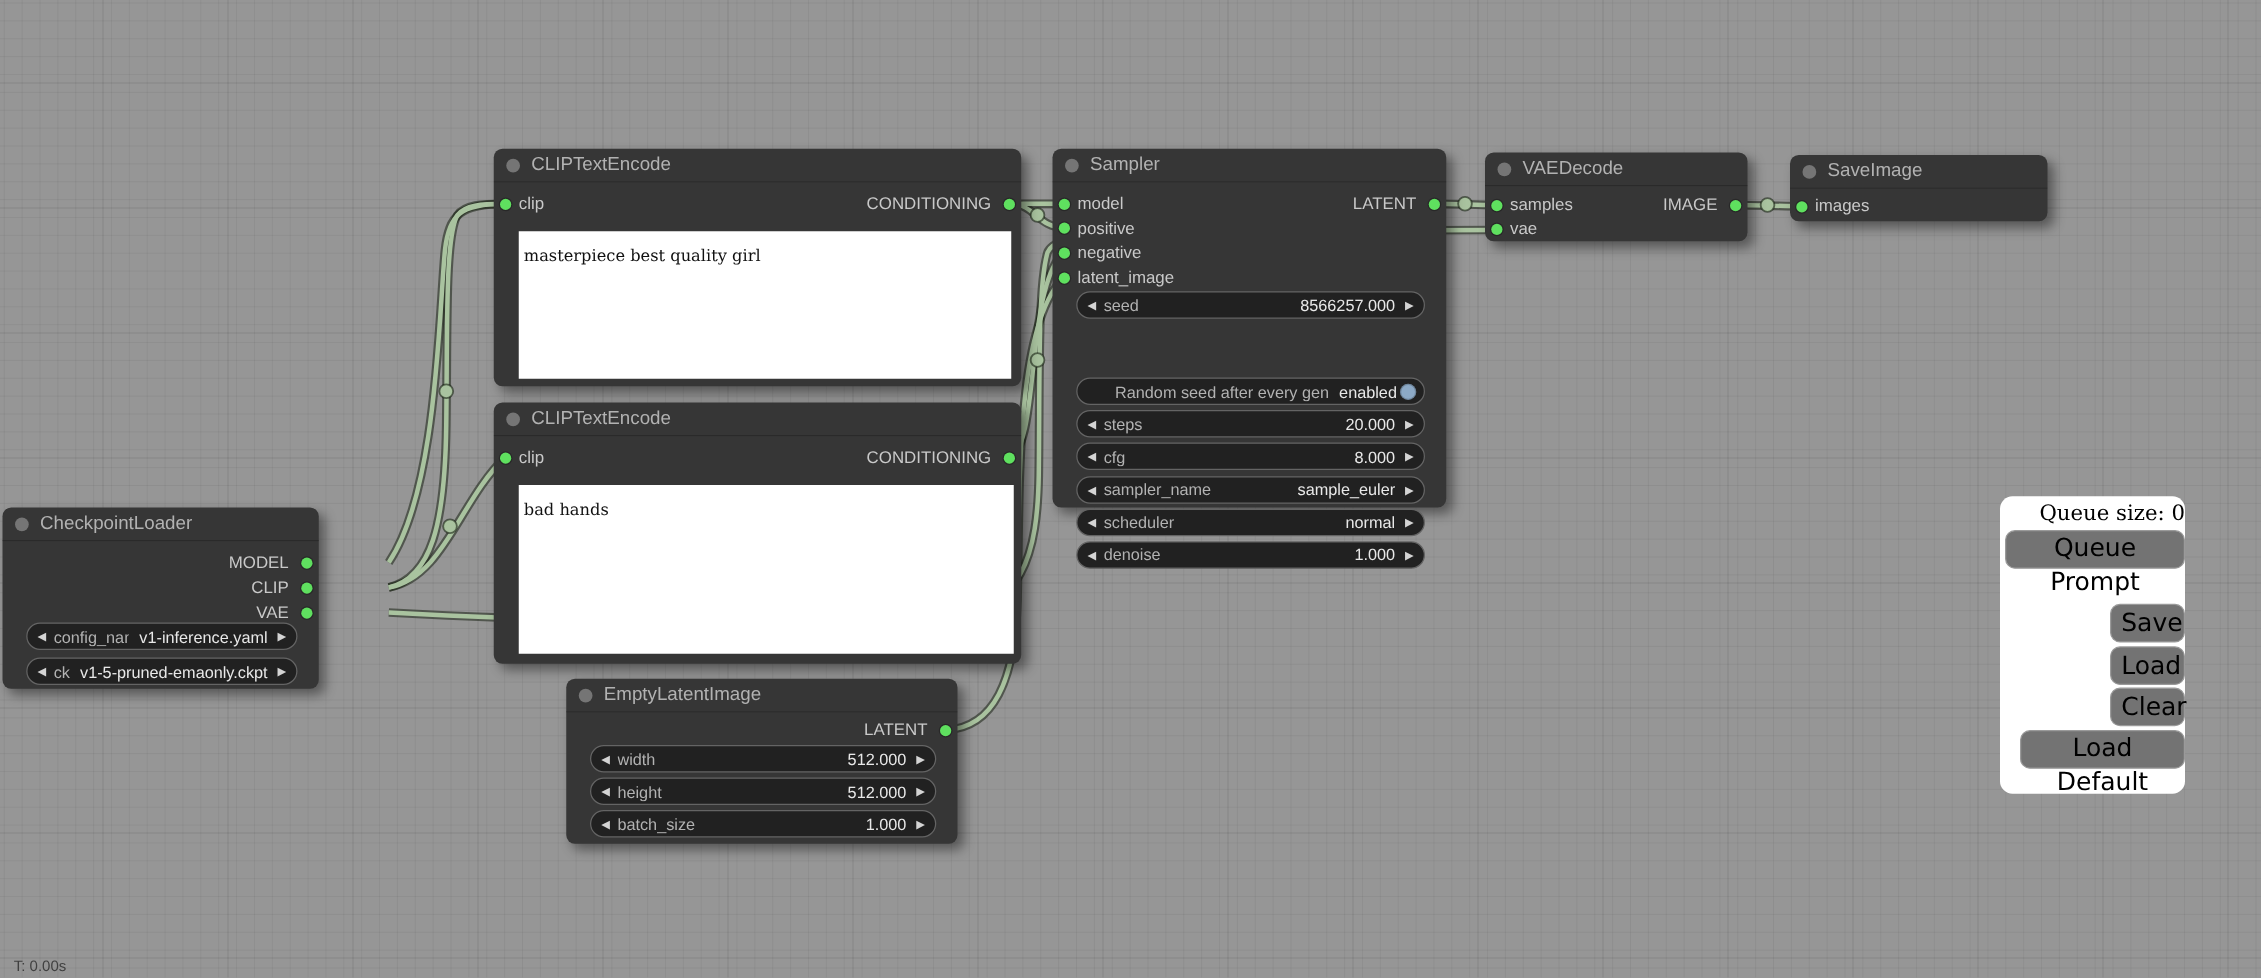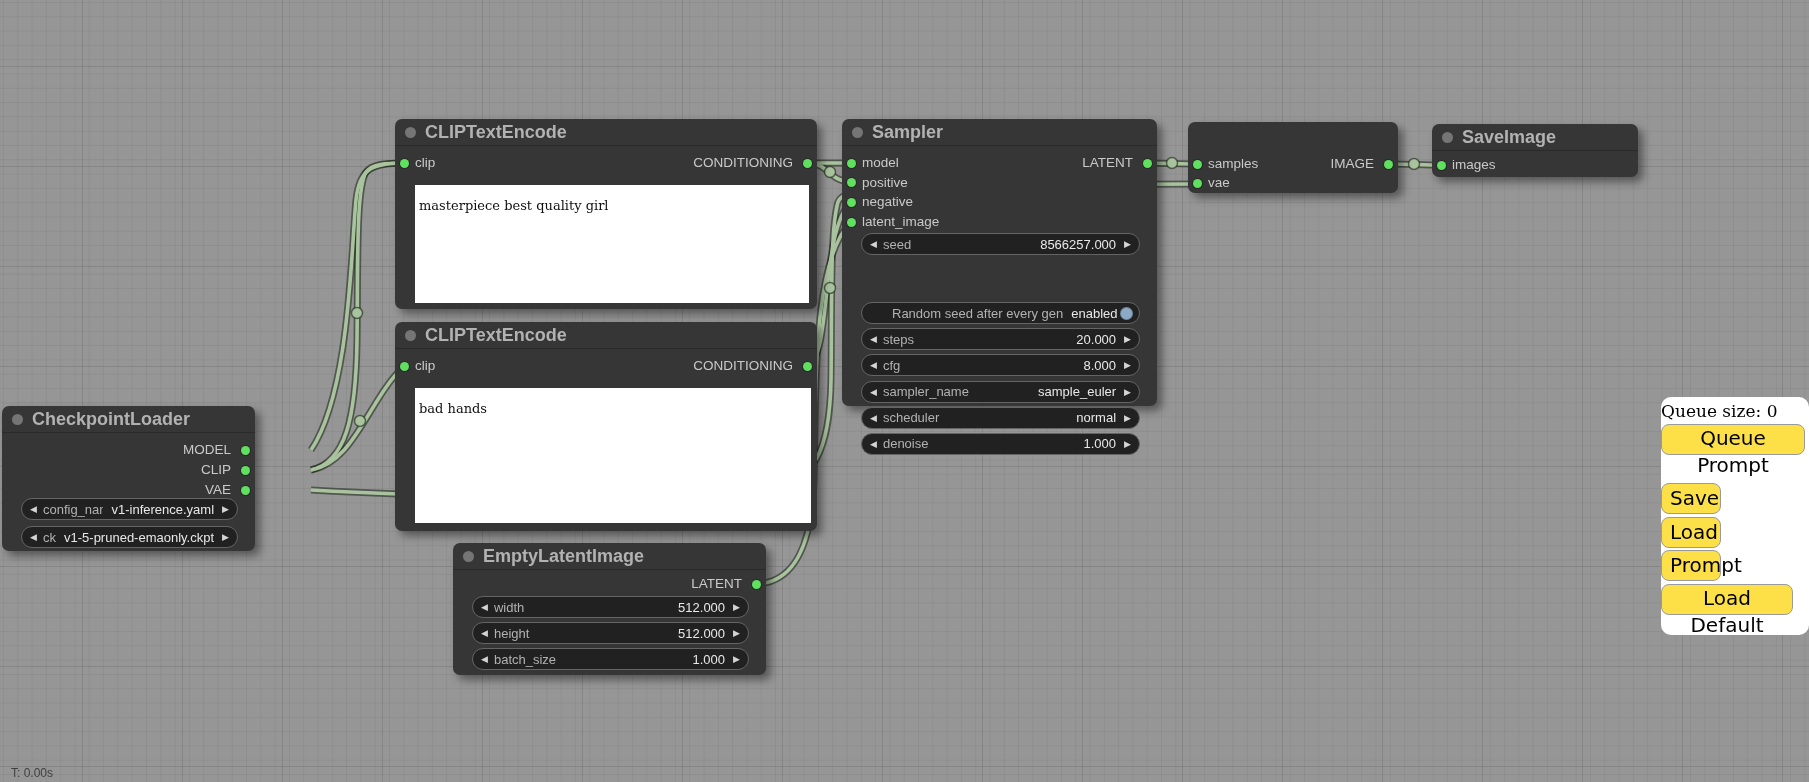--- a/index.html
+++ b/index.html
@@ -26,21 +26,21 @@
   }
   .node-header{
     position:relative;height:26px;line-height:26px;
     border-bottom:1px solid #2a2a2a;border-radius:7px 7px 0 0;
   }
   .collapse-dot{
     position:absolute;left:10px;top:8px;width:11px;height:11px;border-radius:50%;
     background:#757575;
   }
   .node-title{
-    position:absolute;left:30px;top:0;font-size:18px;color:#b2b2b2;white-space:nowrap;font-weight:bold;
+    position:absolute;left:30px;top:0;font-size:15px;color:#b2b2b2;white-space:nowrap;
   }
   .slot{position:absolute;height:18px;line-height:18px;font-size:13.5px;color:#c9c9c9;}
   .slot.in{left:0;padding-left:20px;}
   .slot.out{right:0;padding-right:24px;text-align:right;}
   .port{
     position:absolute;top:4.5px;width:9px;height:9px;border-radius:50%;
     background:#5fe05f;box-shadow:0 0 0 1px rgba(0,0,0,.25);
   }
   .slot.in .port{left:5px;}
   .slot.out .port{right:5px;}
@@ -60,29 +60,29 @@
     width:13px;height:13px;border-radius:50%;background:#8ca9c6;flex:0 0 auto;
     box-shadow:inset 0 0 0 1px rgba(0,0,0,.2);
   }
   .prompt-text{
     position:absolute;background:#ffffff;border:none;resize:none;outline:none;
     font-family:"DejaVu Serif",serif;font-size:13px;color:#111;padding:13px 4px;
     box-sizing:border-box;
   }
 
   #sidebar{
-    position:absolute;z-index:3;left:1661px;top:397px;width:148px;height:238px;
-    background:#ffffff;display:flex;flex-direction:column;align-items:flex-start;border-radius:10px;
+    position:absolute;z-index:3;left:1600px;top:397px;width:148px;height:238px;
+    background:#ffffff;display:flex;flex-direction:column;align-items:flex-end;border-radius:10px;
   }
   .queue-size{
     font-family:"DejaVu Serif",serif;font-size:17px;color:#000;margin-top:4px;
   }
   .ui-btn{
     font-family:"DejaVu Sans","Liberation Sans",sans-serif;font-size:20px;color:#000;
-    background:#fde047;border:1px solid #9a9a9a;border-radius:8px;
+    background:#737373;border:1px solid #9a9a9a;border-radius:8px;
     height:31px;box-sizing:border-box;padding:0 8px;line-height:27px;text-align:center;
   }
   #queue-prompt-btn{width:144px;margin-top:3px;}
   #save-btn,#load-btn,#clear-btn{width:60px;margin-top:2.5px;}
   #save-btn{margin-top:28px;}
   #load-default-btn{width:132px;margin-top:2.5px;}
 
   #status-text{
     position:absolute;z-index:0;left:11px;top:766px;font-size:12px;color:#404040;
   }
@@ -257,33 +257,37 @@
     <div class="widget">
       <span class="arr">◀</span>
       <span class="wlabel">denoise</span>
       <span class="wvalue">1.000</span>
       <span class="arr">▶</span>
     </div>
   </div>
 </div>
 
 <div class="node" style="left:1188px;top:122px;width:210px;height:71px;">
+  <div class="node-header">
+    <span class="collapse-dot"></span>
+    <span class="node-title">VAEDecode</span>
+  </div>
   <div class="slot in" style="top:33px;left:0;"><span class="port"></span><span>samples</span></div>
   <div class="slot in" style="top:52px;left:0;"><span class="port"></span><span>vae</span></div>
   <div class="slot out" style="top:33px;right:0;"><span>IMAGE</span><span class="port"></span></div>
 </div>
 
 <div class="node" style="left:1432px;top:124px;width:206px;height:53px;">
   <div class="node-header">
     <span class="collapse-dot"></span>
     <span class="node-title">SaveImage</span>
   </div>
   <div class="slot in" style="top:32px;left:0;"><span class="port"></span><span>images</span></div>
 </div>
 
 <div id="sidebar">
   <div class="queue-size">Queue size: 0</div>
   <button class="ui-btn" id="queue-prompt-btn">Queue Prompt</button>
   <button class="ui-btn" id="save-btn">Save</button>
   <button class="ui-btn" id="load-btn">Load</button>
-  <button class="ui-btn" id="clear-btn">Prompt</button>
+  <button class="ui-btn" id="clear-btn">Clear</button>
   <button class="ui-btn" id="load-default-btn">Load Default</button>
 </div>
 
 </body></html>

